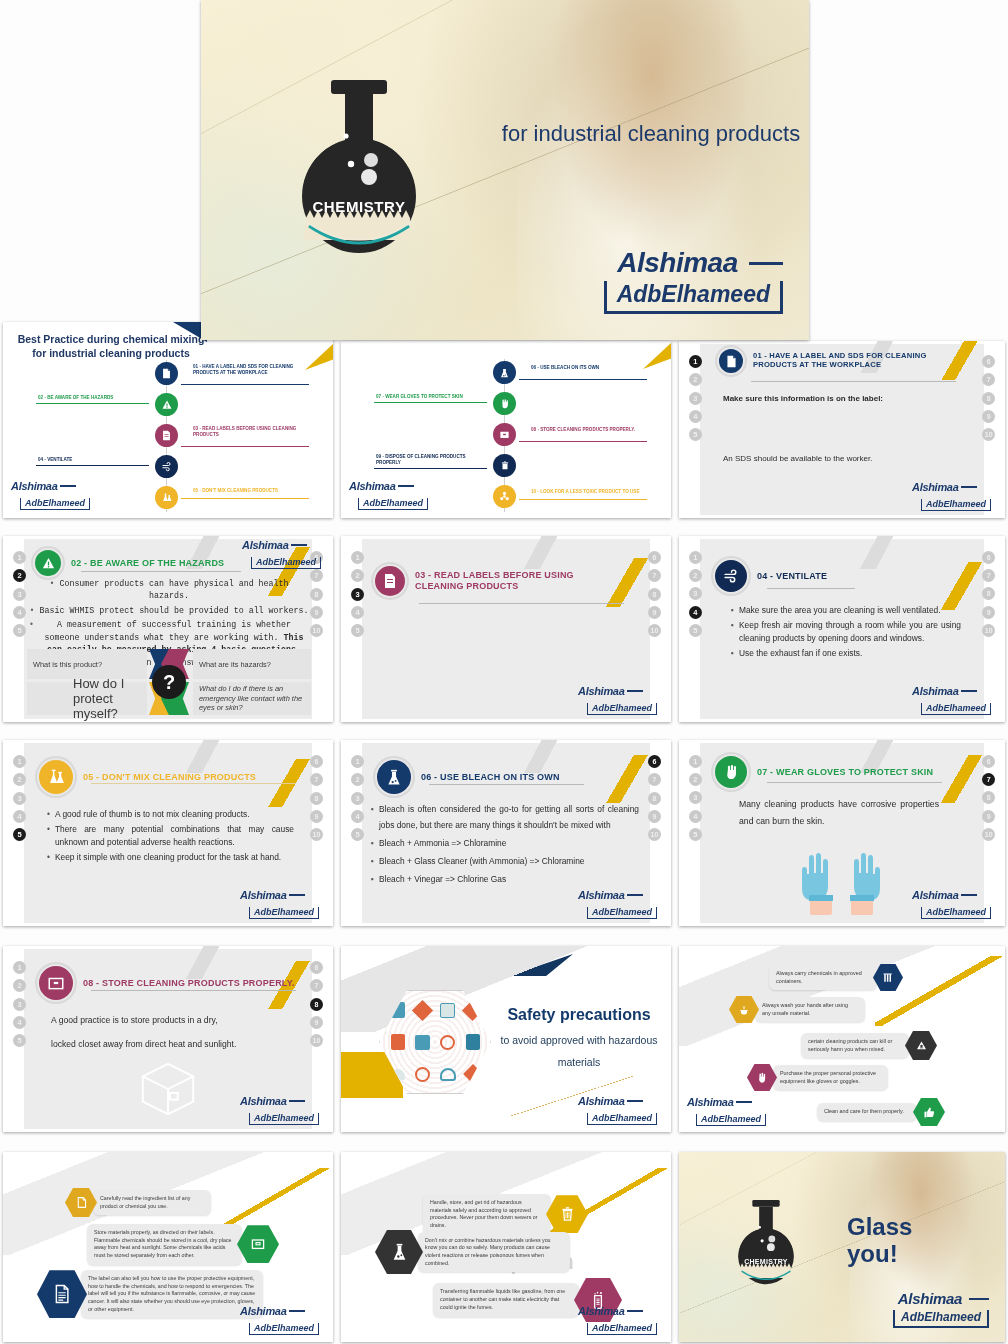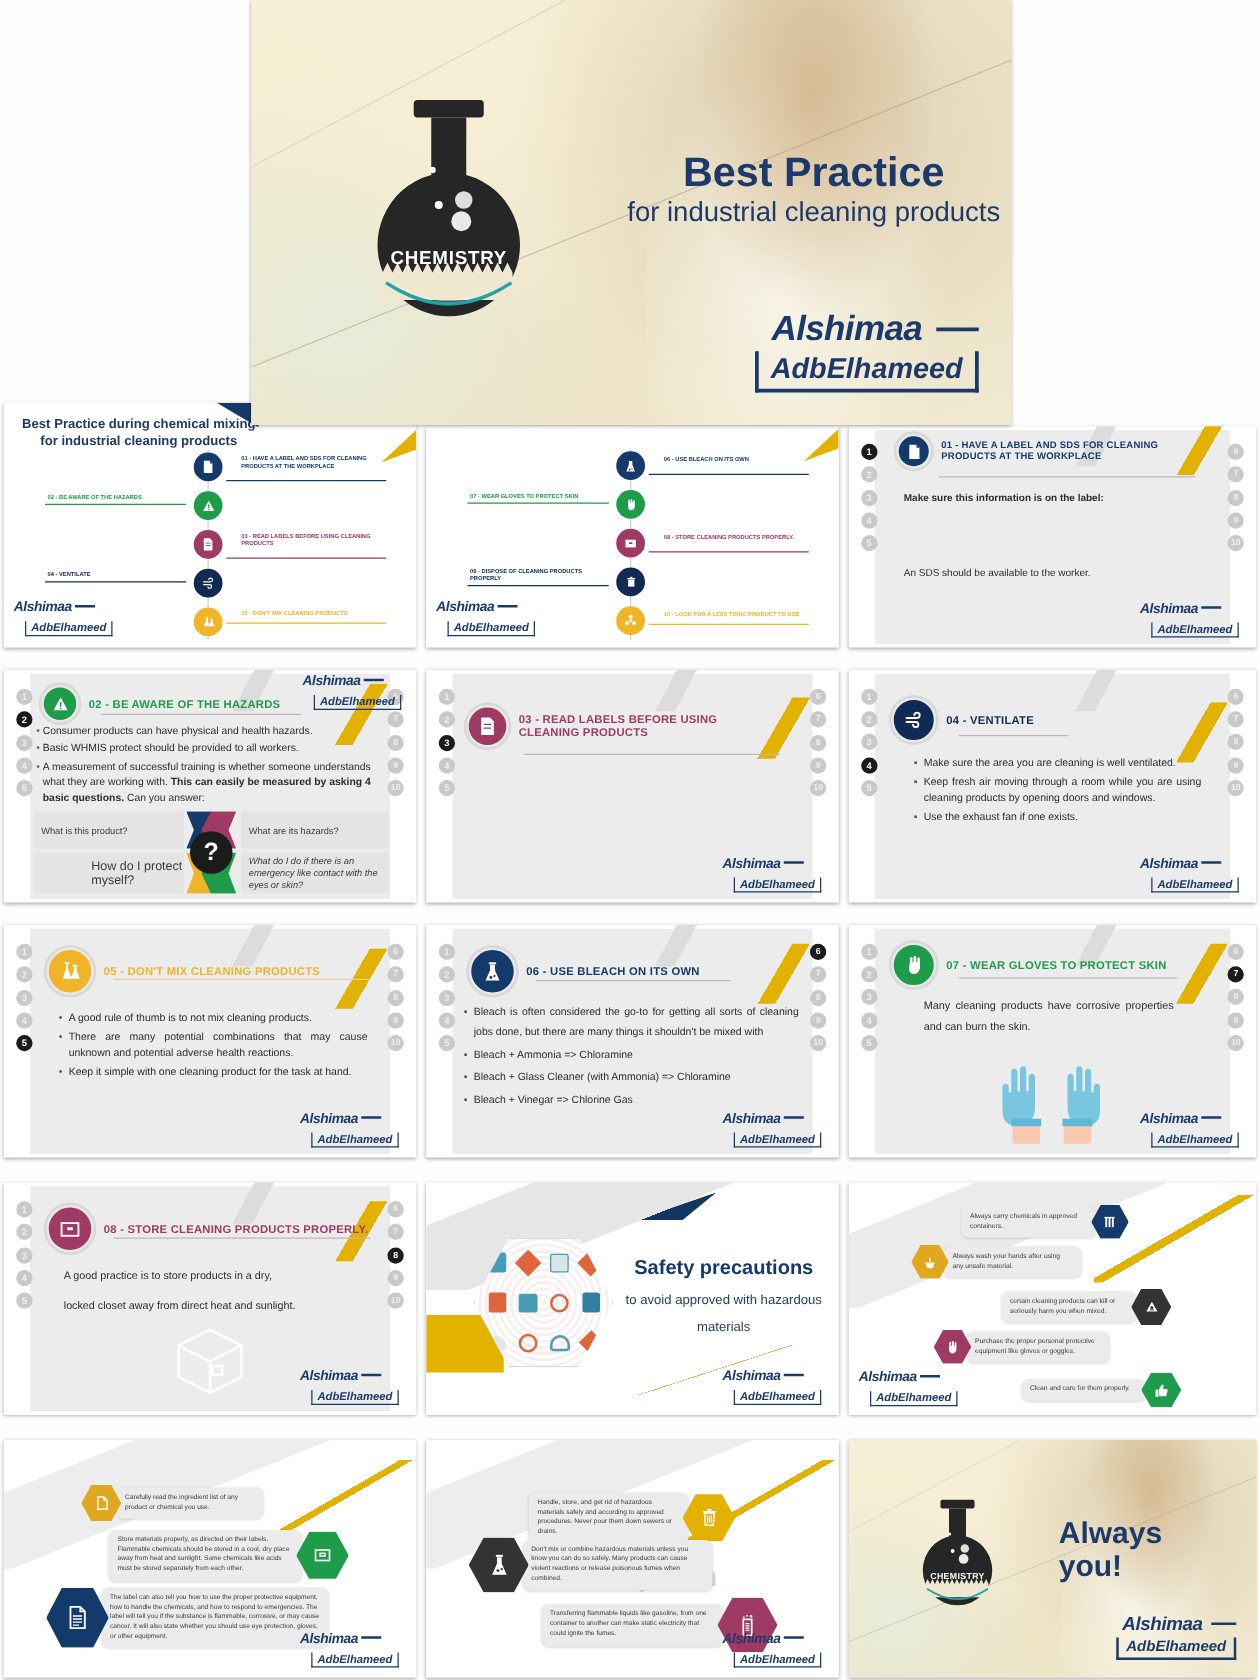--- a/index.html
+++ b/index.html
@@ -139,21 +139,20 @@
         <circle cx="90" cy="99" r="8" fill="#fff" opacity=".9"></circle>
         <path d="M84 99 a8 8 0 0 0 6 8 a8 8 0 0 1 -6 -8 z" fill="#1fa3a3"></path>
         <path d="M27 140 l4 -8 l4 8 l4 -8 l4 8 l4 -8 l4 8 l4 -8 l4 8 l4 -8 l4 8 l4 -8 l4 8 l4 -8 l4 8 l4 -8 l4 8 l4 -8 l4 8 l4 -8 l4 8 l4 -8 l4 8 l4 -8 l4 8 l4 -8 l4 8 v22 h-106 z" fill="#efe7cf"></path>
         <path d="M30 148 q50 34 100 0" fill="none" stroke="#1fa3a3" stroke-width="3"></path>
         <path d="M26 143 q54 38 108 0" fill="none" stroke="#f2ece0" stroke-width="2" opacity=".6"></path>
       </svg>
       <div class="flask-label" style="top:120px; font-size:15px; letter-spacing:.6px;">CHEMISTRY</div>
     </div>
 
     <div class="title-txt" style="left:300px; top:120px; width:300px;">
-      <div class="t1" style="font-size:33px; line-height:1.1;">Best Practice</div>
       <div class="t2" style="font-size:22px; line-height:1.25;">for industrial cleaning products</div>
     </div>
 
     <div style="position:absolute; right:26px; bottom:26px; color:#1b3a6b; font-style:italic; font-weight:bold; text-align:right;">
       <div style="font-size:28px; letter-spacing:-.5px;">
         <span>Alshimaa</span>
         <span style="display:inline-block;width:34px;height:3px;background:#1b3a6b;vertical-align:7px;margin-left:4px;"></span>
       </div>
       <div style="font-size:23px; border:3px solid #1b3a6b; border-top:none; padding:0 10px 3px; display:inline-block; margin-top:2px;">AdbElhameed</div>
     </div>
@@ -349,40 +348,40 @@
         <svg width="15" height="15" viewBox="0 0 16 16">
             <path d="M8 2l6 11H2z" fill="#fff"></path>
             <rect x="7.3" y="6" width="1.4" height="4" fill="#1e9c4a"></rect>
             <rect x="7.3" y="10.8" width="1.4" height="1.4" fill="#1e9c4a"></rect>
           </svg>
       </div>
       <div class="head-title" style="color:#1e9c4a; font-size:9px;">02 - BE AWARE OF THE HAZARDS</div>
     </div>
     <div class="rule" style="left:78px; top:35px; width:160px;"></div>
 
-    <ul class="body-txt" style="left:26px; top:42px; width:280px; font-size:8.3px; list-style:none; text-align:left;">
+    <ul class="body-txt" style="left:26px; top:42px; width:280px; font-size:8.3px; list-style:none; text-align:center;font-family:Liberation Mono, monospace;">
       <li><span style="color:#666;">•&nbsp;</span><span>Consumer products can have physical and health hazards.</span></li>
       <li><span style="color:#666;">•&nbsp;</span><span>Basic WHMIS protect should be provided to all workers.</span></li>
       <li style="display:flex;">
         <span style="color:#666;">•&nbsp;</span>
         <span><span>A measurement of successful training is whether someone understands what they are working with. </span><b>This can easily be measured by asking 4 basic questions.</b><span> Can you answer:</span></span>
       </li>
     </ul>
 
     <div style="position:absolute; left:24px; top:113px; width:284px; height:66px;">
       <div style="position:absolute;left:0;top:0;width:120px;height:30px;background:#e4e4e4;display:flex;align-items:center;padding-left:6px;">
         <span style="font-size:7.4px;color:#3a3a3a;">What is this product?</span>
       </div>
       <div style="position:absolute;left:122px;top:0;width:28px;height:30px;background:#14396b;clip-path:polygon(0 0,72% 0,100% 50%,72% 100%,0 100%,22% 50%);"></div>
       <div style="position:absolute;right:122px;top:0;width:28px;height:30px;background:#9e3a63;clip-path:polygon(100% 0,28% 0,0 50%,28% 100%,100% 100%,78% 50%);"></div>
       <div style="position:absolute;right:0;top:0;width:118px;height:30px;background:#e4e4e4;display:flex;align-items:center;padding-left:6px;">
         <span style="font-size:7.4px;color:#3a3a3a;">What are its hazards?</span>
       </div>
       <div style="position:absolute;left:0;top:33px;width:120px;height:33px;background:#e4e4e4;display:flex;align-items:center;padding-left:6px;">
-        <span style="font-size:10px;color:#3a3a3a;padding-left:40px;">How do I protect myself?</span>
+        <span style="font-size:13px;color:#3a3a3a;padding-left:40px;">How do I protect myself?</span>
       </div>
       <div style="position:absolute;left:122px;top:33px;width:28px;height:33px;background:#f0b429;clip-path:polygon(0 0,72% 0,100% 50%,72% 100%,0 100%,22% 50%);"></div>
       <div style="position:absolute;right:122px;top:33px;width:28px;height:33px;background:#1e9c4a;clip-path:polygon(100% 0,28% 0,0 50%,28% 100%,100% 100%,78% 50%);"></div>
       <div style="position:absolute;right:0;top:33px;width:118px;height:33px;background:#e4e4e4;display:flex;align-items:center;padding-left:6px;">
         <span style="font-size:7.4px;color:#3a3a3a;line-height:1.3;font-style:italic;">What do I do if there is an emergency like contact with the eyes or skin?</span>
       </div>
       <div style="position:absolute;left:50%;top:50%;transform:translate(-50%,-50%);width:34px;height:34px;border-radius:50%;background:#1b1b1b;color:#fff;display:flex;align-items:center;justify-content:center;">
         <span style="font-size:20px;font-weight:bold;">?</span>
       </div>
     </div>
@@ -929,21 +928,21 @@
         <circle cx="72" cy="86" r="3.2" fill="#fff"></circle>
         <circle cx="92" cy="82" r="7" fill="#fff" opacity=".85"></circle>
         <circle cx="90" cy="99" r="8" fill="#fff" opacity=".9"></circle>
         <path d="M27 140 l4 -8 l4 8 l4 -8 l4 8 l4 -8 l4 8 l4 -8 l4 8 l4 -8 l4 8 l4 -8 l4 8 l4 -8 l4 8 l4 -8 l4 8 l4 -8 l4 8 l4 -8 l4 8 l4 -8 l4 8 l4 -8 l4 8 l4 -8 l4 8 v22 h-106 z" fill="#efe7cf"></path>
         <path d="M30 148 q50 34 100 0" fill="none" stroke="#1fa3a3" stroke-width="3"></path>
       </svg>
       <div class="flask-label" style="top:62px; font-size:7px; letter-spacing:.3px;">CHEMISTRY</div>
     </div>
 
     <div style="position:absolute; left:168px; top:62px; color:#1b3a6b; font-weight:bold; font-size:24px; line-height:1.12;">
-      <div>Always</div>
+      <div>Glass</div>
       <div>you!</div>
     </div>
 
     <div style="position:absolute; right:16px; bottom:14px; color:#1b3a6b; font-style:italic; font-weight:bold; text-align:right;">
       <div style="font-size:15px; letter-spacing:-.3px;">
         <span>Alshimaa</span>
         <span style="display:inline-block;width:20px;height:2px;background:#1b3a6b;vertical-align:4px;margin-left:3px;"></span>
       </div>
       <div style="font-size:12px; border:2px solid #1b3a6b; border-top:none; padding:0 6px 2px; display:inline-block; margin-top:1px;">AdbElhameed</div>
     </div>

